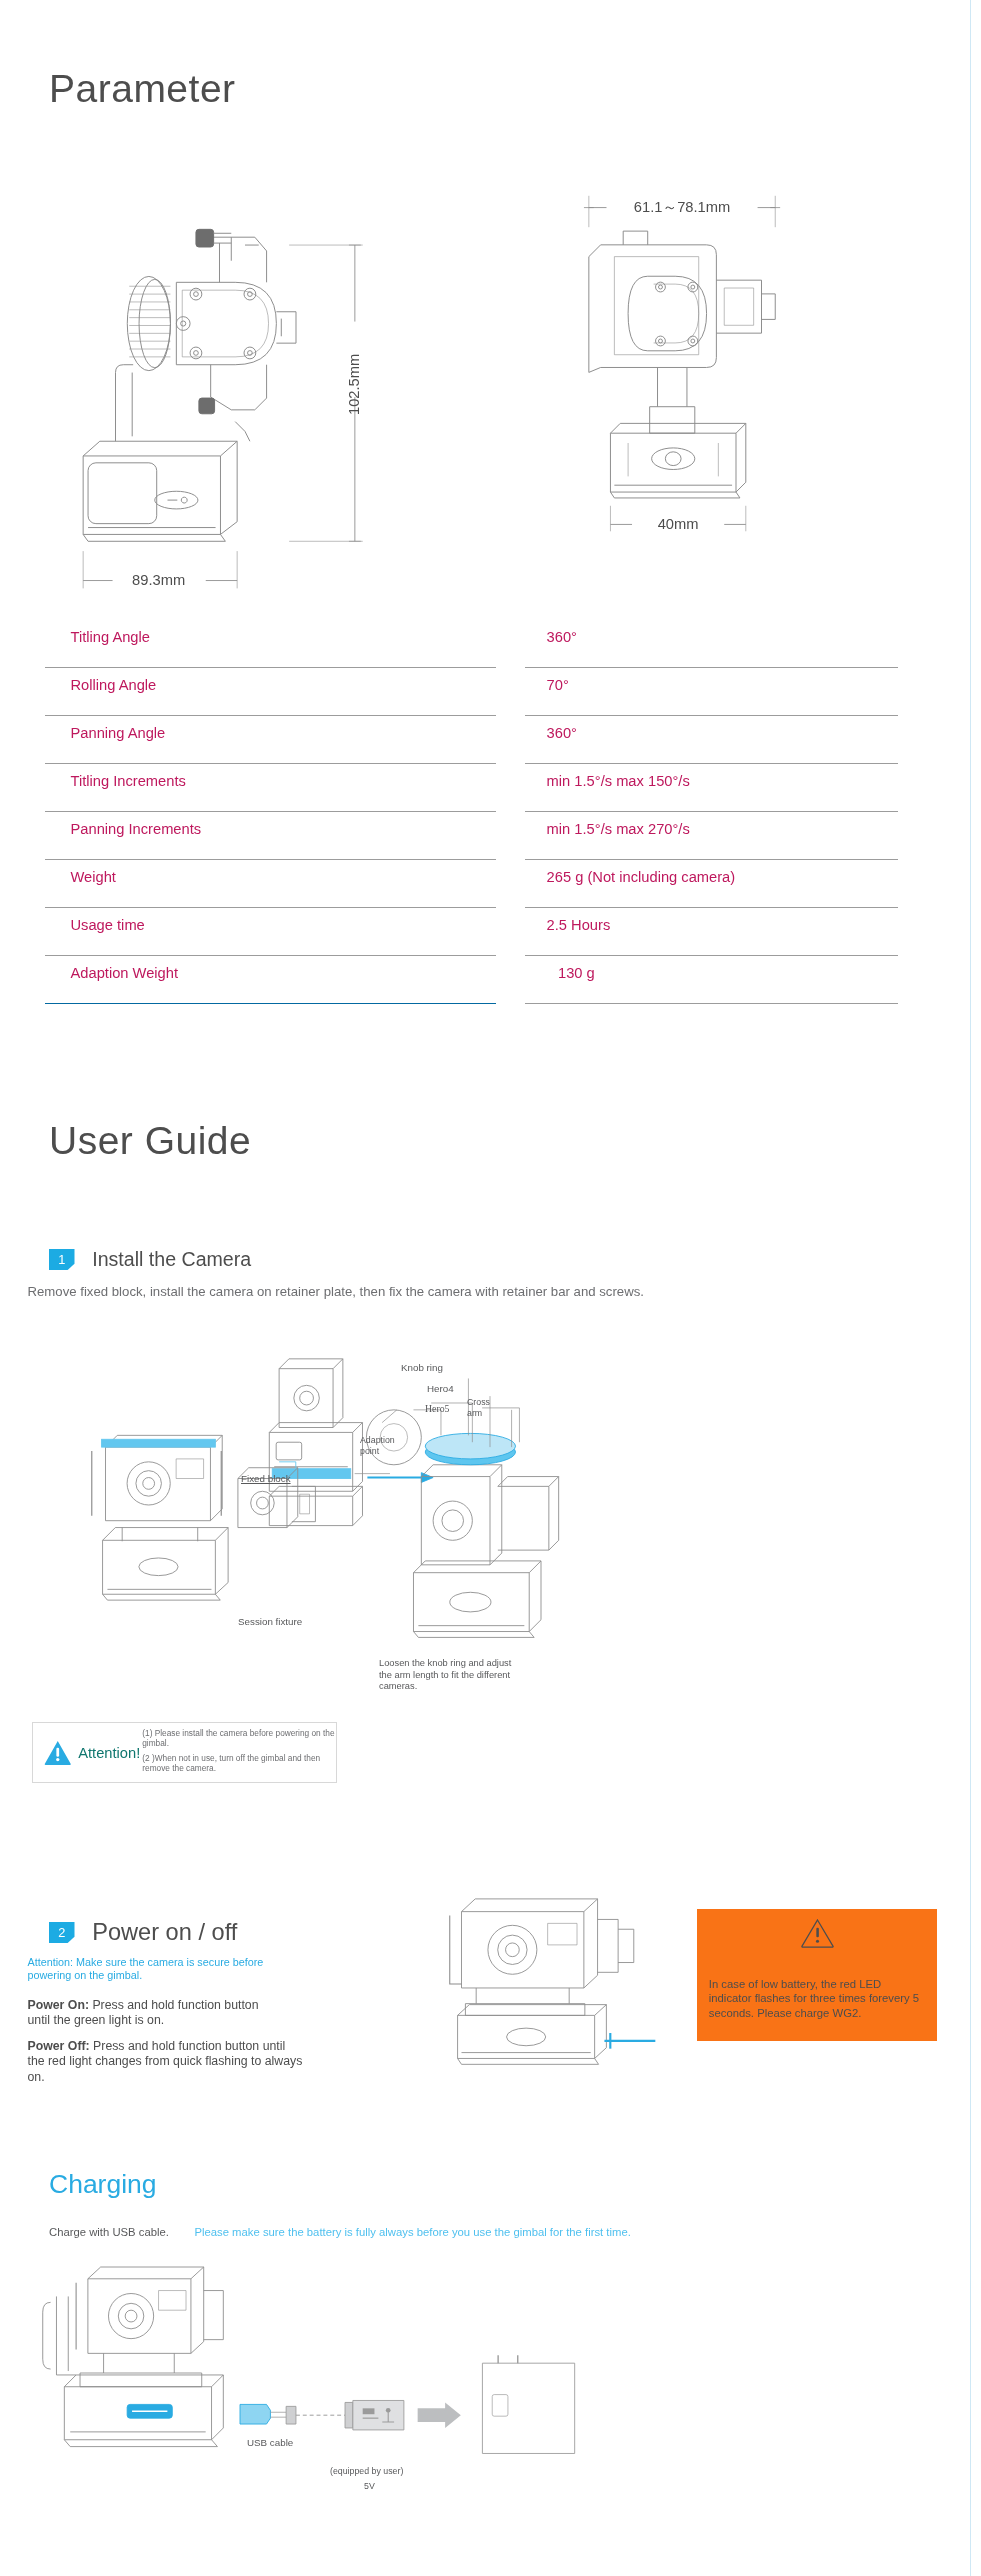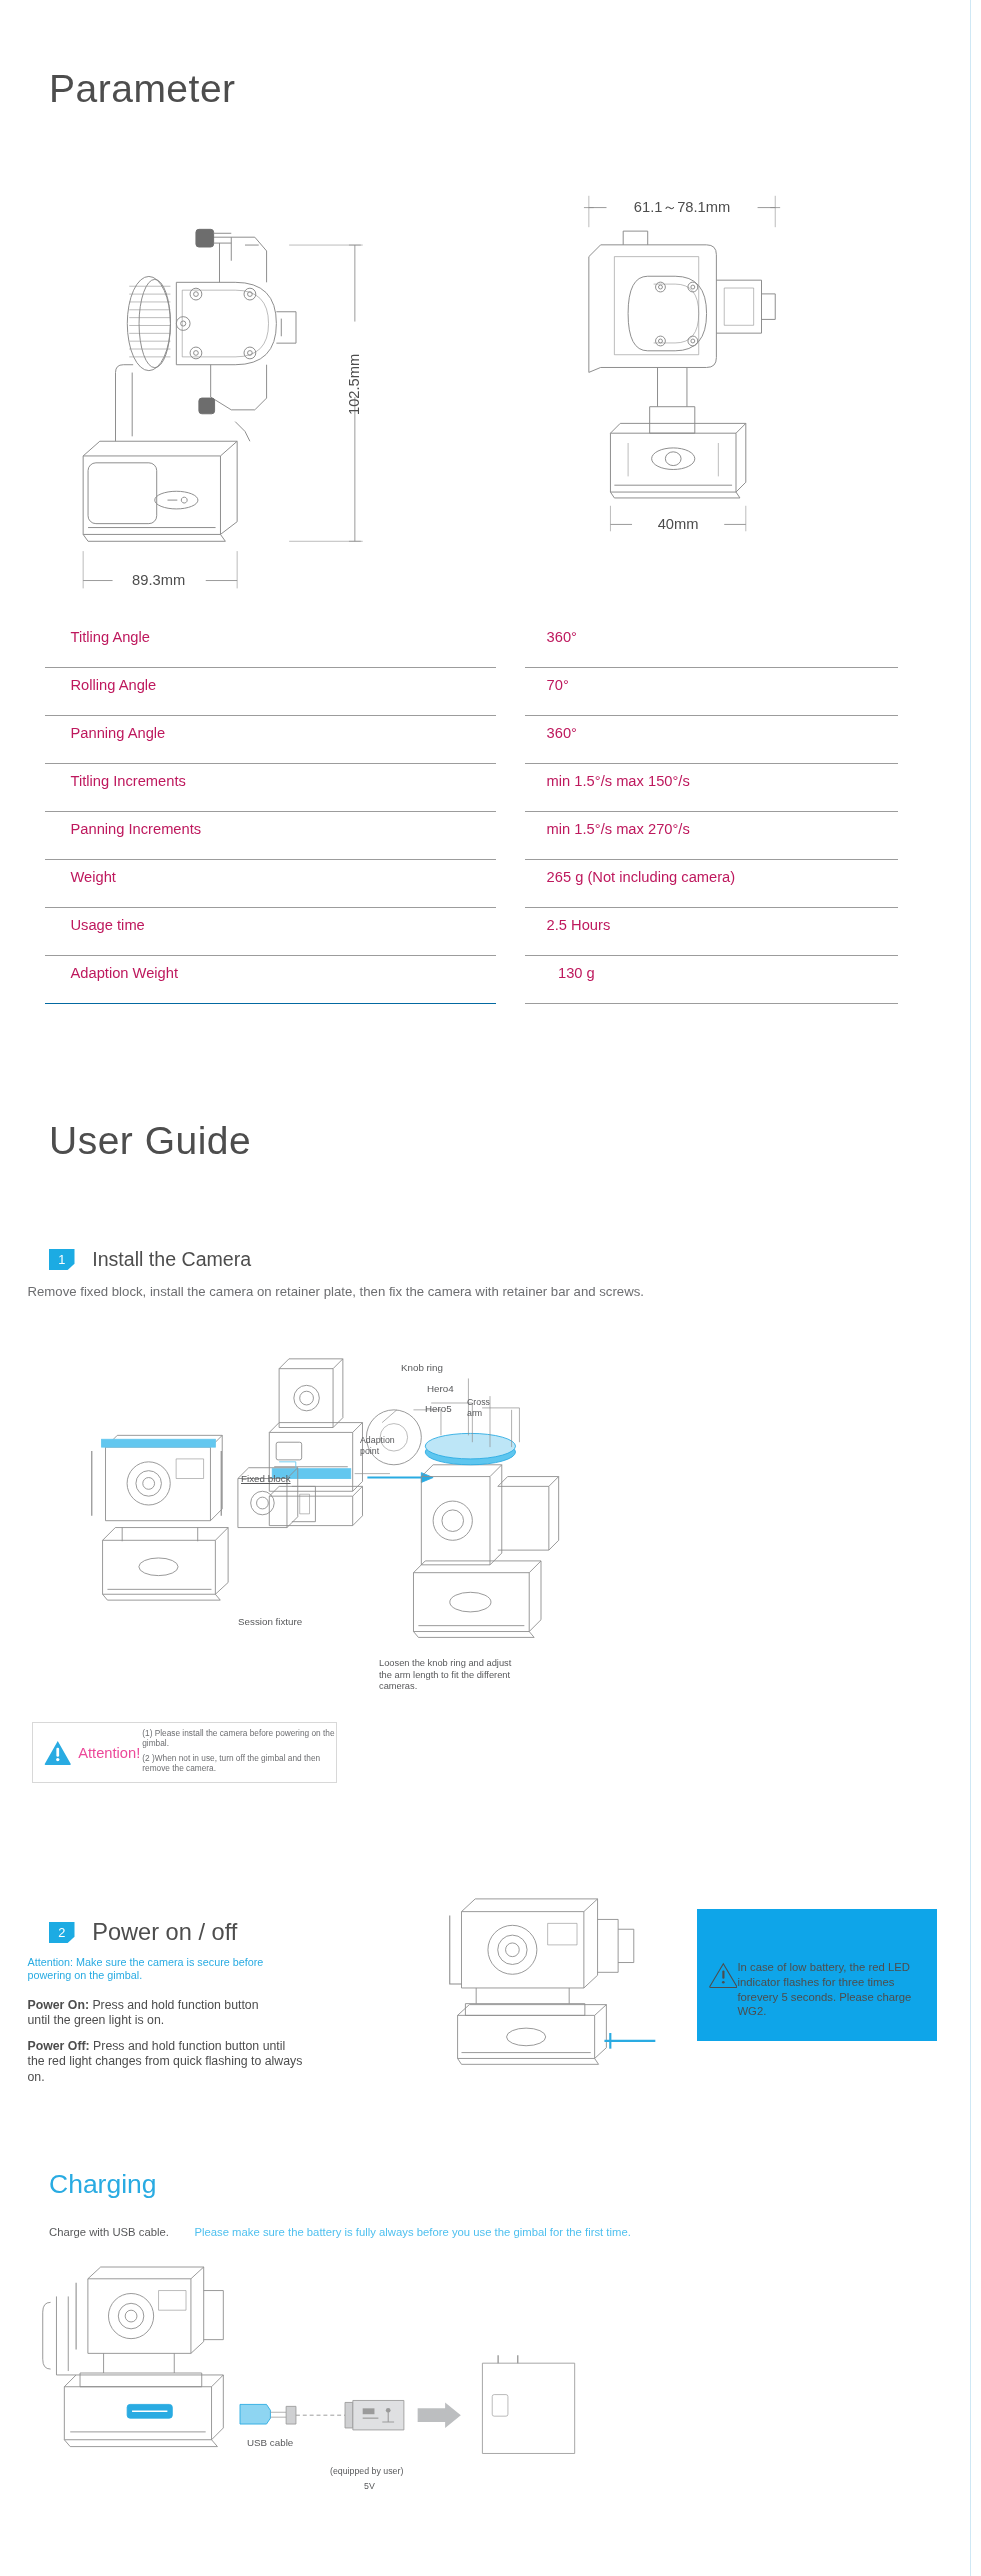--- a/index.html
+++ b/index.html
@@ -53,35 +53,35 @@
   #step1-desc { left:27.5px; top:1284px; width:932px; }
 
   .note-blue { color:#29abe2; }
 
   
   #attention-box {
     position:absolute; left:32px; top:1722px; width:305px; height:61px;
     border:1px solid #d8d8d8; background:#fff; display:flex; align-items:center;
   }
   #attention-left { display:flex; align-items:center; gap:6.9px; padding-left:10.8px; width:133px;}
-  #attention-label { color:#ec4899; font-size:14.7px; }
+  #attention-label { color:#0f766e; font-size:14.7px; }
   #attention-text { font-size:8.3px; color:#6d6e71; line-height:1.25; padding-left:2px; }
   #attention-text p { margin:0 0 3.9px 0; }
 
   
   #step2-attention { left:27.5px; top:1956px; width:236px; font-size:10.8px; line-height:1.22; color:#29abe2; }
   #step2-poweron { position:absolute; left:27.5px; top:1998px; width:255px; font-size:12.3px; line-height:1.25; color:#4d4d4d;}
   #step2-poweroff { position:absolute; left:27.5px; top:2039px; width:275px; font-size:12.3px; line-height:1.25; color:#4d4d4d;}
   .lbl-bold { font-weight:bold; }
 
   
   #lowbat-box {
     position:absolute; left:697px; top:1909px; width:240px; height:132px;
-    background:#0ea5e9; color:#4d4d4d; font-size:11.3px; line-height:1.3;
-    padding:9.8px 11.8px; display:flex; flex-direction:row; align-items:center;
+    background:#f97316; color:#4d4d4d; font-size:11.3px; line-height:1.3;
+    padding:9.8px 11.8px; display:flex; flex-direction:column; align-items:center;
   }
   #lowbat-text { margin-top:29px; width:100%; }
 
   
   #charging-title {
     position:absolute; left:49px; top:2169px; font-size:26.5px; color:#29abe2;
   }
   #charging-line { position:absolute; left:49px; top:2226px; font-size:11.3px; }
   #charging-line .a { color:#58595b; }
   #charging-line .b { color:#4fc0ef; margin-left:25.5px; }
@@ -326,21 +326,21 @@
       <path d="M360,75 L375,62 M392,62 L420,62 L420,88" stroke="#8c8c8c" stroke-width="0.7"></path>
       <path d="M448,30 L448,88" stroke="#8c8c8c" stroke-width="0.7"></path>
       <path d="M470,48 L470,100 M492,62 L492,100" stroke="#8c8c8c" stroke-width="0.7"></path>
     </g>
   </svg>
 
   <span class="cap" style="left:241px; top:1473px;text-decoration:underline;">Fixed  block</span>
   <span class="cap" style="left:238px; top:1616px;">Session fixture</span>
   <span class="cap" style="left:401px; top:1362px;">Knob ring</span>
   <span class="cap" style="left:427px; top:1383px;">Hero4</span>
-  <span class="cap" style="left:425px; top:1403px;">Hero5</span>
+  <span class="cap" style="left:425px; top:1403px;font-family:Liberation Serif, serif;">Hero5</span>
   <span class="cap-sm" style="left:467px; top:1397px; white-space:pre-line;">Cross
 arm</span>
   <span class="cap-sm" style="left:360px; top:1435px; white-space:pre-line;">Adaption
 point</span>
   <span class="cap-sm" style="left:379px; top:1658px; white-space:pre-line; font-size:9.3px;">Loosen the knob ring and adjust
 the arm length to fit the different
 cameras.</span>
 
   <div id="attention-box">
     <div id="attention-left">

